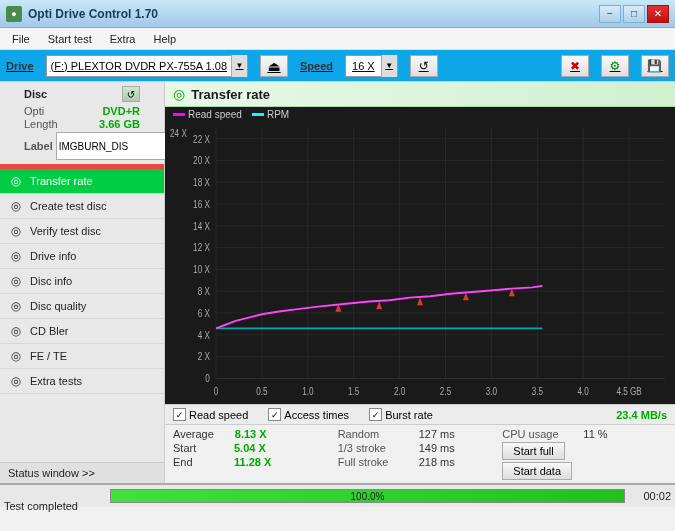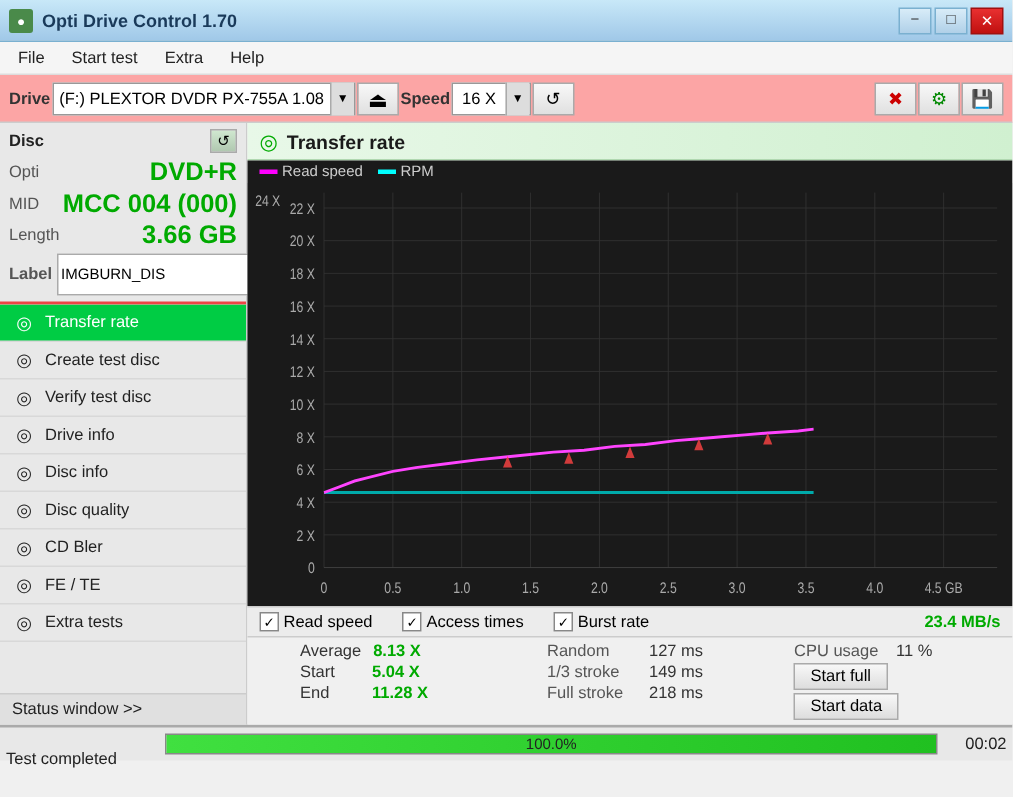--- a/index.html
+++ b/index.html
@@ -73,27 +73,28 @@
     }
     .menu-item {
       padding: 2px 8px;
       cursor: pointer;
       font-size: 11px;
       color: #222;
     }
 
     
     .drive-bar {
-      background: #fca5a5;
+      background: #0ea5e9;
       height: 32px;
       display: flex;
       align-items: center;
       padding: 0 6px;
-      gap: 1px;
+      gap: 12px;
       border-bottom: 1px solid #ccc;
+      text-decoration: underline;
     }
     .drive-label { font-size: 11px; color: #333; font-weight: 600; }
     .drive-select-box {
       display: flex;
       align-items: center;
       border: 1px solid #999;
       background: white;
       height: 22px;
     }
     .drive-select-text {
@@ -167,22 +168,22 @@
     .sidebar {
       width: 165px;
       background: #e8e8e8;
       border-right: 1px solid #ccc;
       display: flex;
       flex-direction: column;
     }
 
     
     .disc-section {
-      padding: 4px 6px;
-      border-bottom: 2px solid #ef4444;
+      padding: 4px 24px;
+      border-bottom: 5px solid #ef4444;
     }
     .disc-header {
       display: flex;
       align-items: center;
       justify-content: space-between;
       margin-bottom: 3px;
     }
     .disc-title { font-size: 11px; font-weight: 700; color: #222; }
     .disc-refresh {
       width: 18px;
@@ -195,21 +196,21 @@
       cursor: pointer;
       font-size: 10px;
     }
     .disc-row {
       display: flex;
       justify-content: space-between;
       align-items: center;
       margin-bottom: 1px;
     }
     .disc-row-label { color: #555; font-size: 11px; }
-    .disc-row-value { color: #00aa00; font-size: 17px; font-weight: 600; }
+    .disc-row-value { color: #00aa00; font-size: 11px; font-weight: 600; }
     .disc-row-value.normal { color: #222; }
     .label-input-row {
       display: flex;
       align-items: center;
       gap: 3px;
       margin-top: 2px;
     }
     .label-field-label { color: #555; font-size: 11px; font-weight: bold; }
     .label-field {
       flex: 1;
@@ -360,23 +361,22 @@
     }
     .stats-col {
       flex: 1;
       display: flex;
       flex-direction: column;
       gap: 2px;
     }
     .stat-row {
       display: flex;
       align-items: center;
-      gap: 8px;
-      font-size: 11px;
-      margin-left: 27px;
+      gap: 21px;
+      font-size: 11px;
     }
     .stat-label { color: #333; min-width: 40px; }
     .stat-value { color: #00aa00; font-weight: 700; min-width: 50px; }
     .stat-sublabel { color: #555; min-width: 60px; }
     .stat-subvalue { color: #333; min-width: 50px; }
     .stat-btn {
       border: 1px solid #aaa;
       background: linear-gradient(to bottom, #f8f8f8, #ddd);
       padding: 2px 10px;
       font-size: 11px;
@@ -483,24 +483,20 @@
     <div class="disc-section">
       <div class="disc-header">
         <span class="disc-title">Disc</span>
         <div class="disc-refresh">↺</div>
       </div>
       <div class="disc-row">
         <span class="disc-row-label">Opti</span>
         <span class="disc-row-value">DVD+R</span>
       </div>
       <div class="disc-row">
-        <span class="disc-row-label">MID</span>
-        <span class="disc-row-value">MCC 004 (000)</span>
-      </div>
-      <div class="disc-row">
         <span class="disc-row-label">Length</span>
         <span class="disc-row-value">3.66 GB</span>
       </div>
       <div class="label-input-row">
         <span class="label-field-label">Label</span>
         <input class="label-field" type="text" value="IMGBURN_DIS" style="">
         <div class="label-icon-btn">⚙</div>
       </div>
     </div>
 

